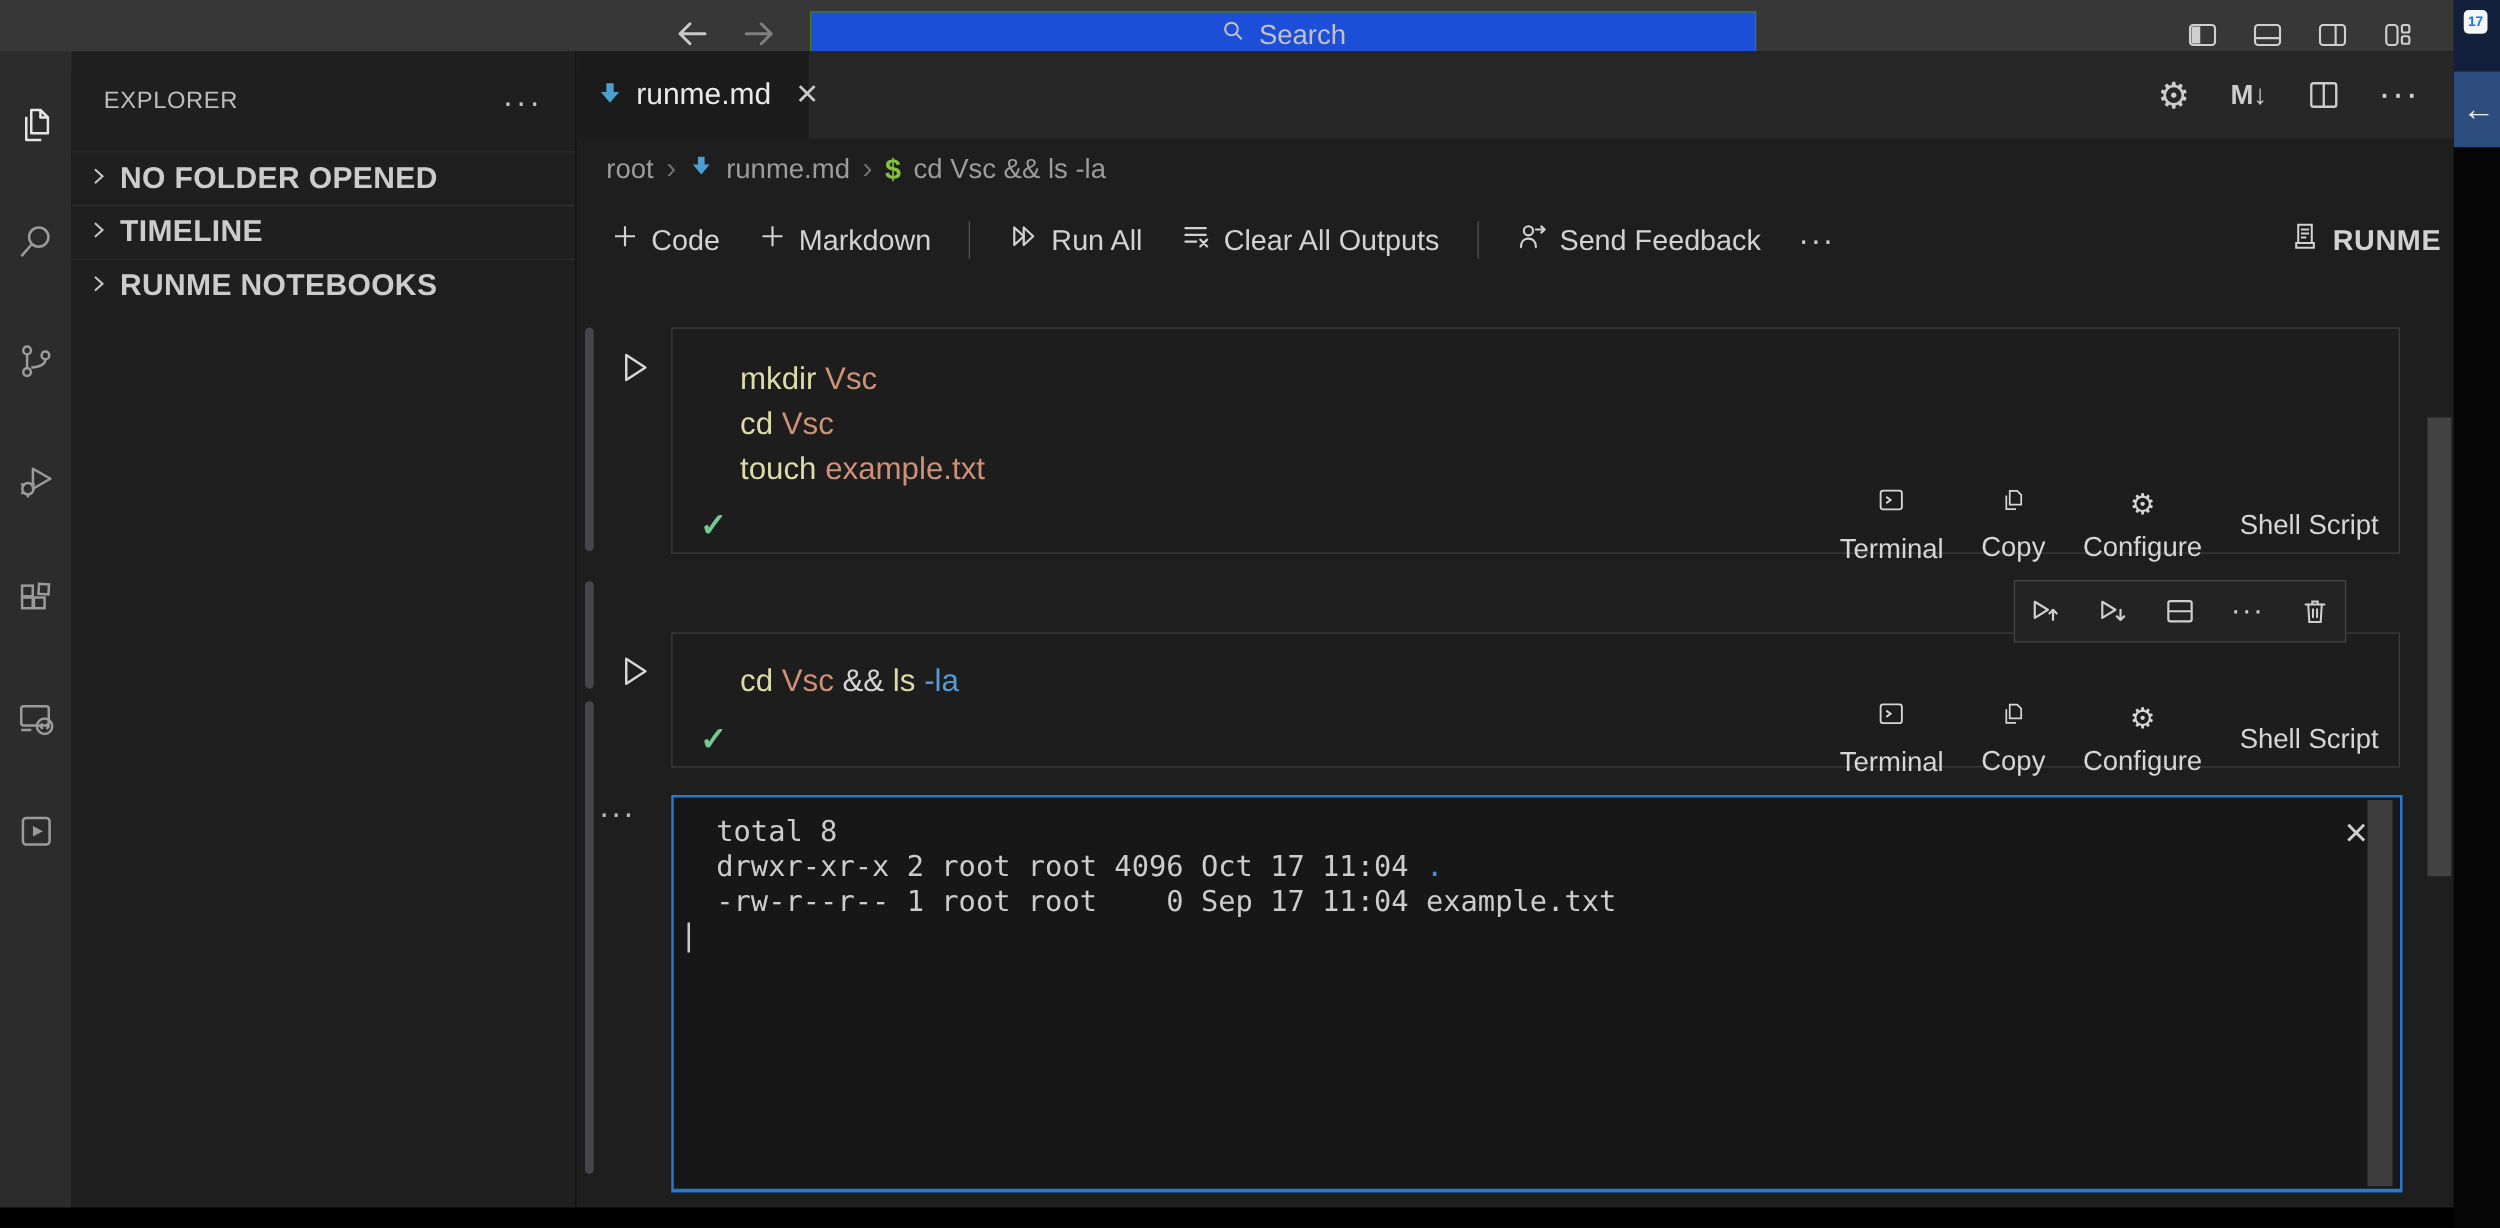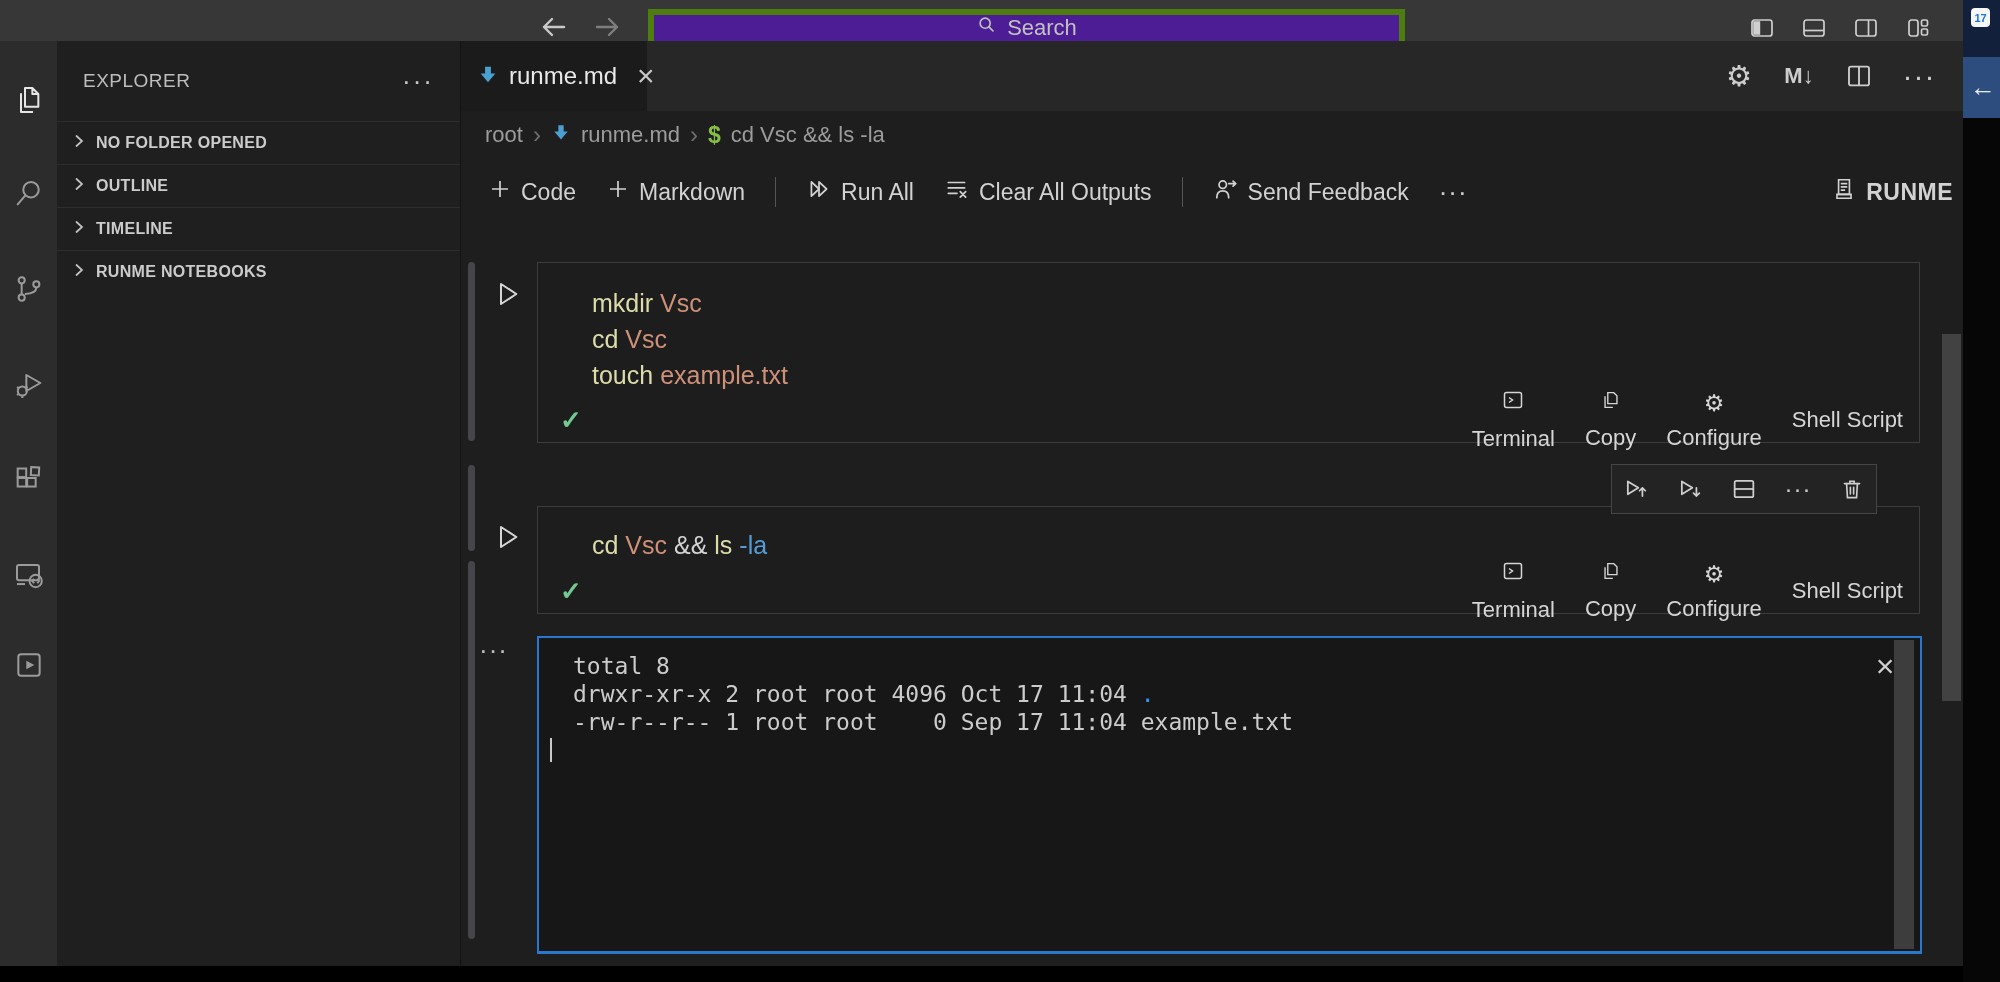--- a/index.html
+++ b/index.html
@@ -5,22 +5,22 @@
   html,body{margin:0;padding:0;background:#000;}
   *{box-sizing:border-box;}
   .screen{position:relative;width:2000px;height:982px;background:#000;overflow:hidden;
           font-family:"Liberation Sans",sans-serif;-webkit-font-smoothing:antialiased;}
 
   
   .titlebar{position:absolute;left:0;top:0;width:1963px;height:57px;background:#373737;}
   .nav-btn{position:absolute;top:11px;width:36px;height:36px;display:flex;align-items:center;justify-content:center;}
   .nav-back{left:536px;}
   .nav-fwd{left:589px;}
-  .cmd-center{position:absolute;left:648px;top:9px;width:757px;height:38px;background:#4c1d95;
-              border:6px solid #4d7c0f;border-radius:0;display:flex;align-items:center;justify-content:center;
+  .cmd-center{position:absolute;left:648px;top:9px;width:757px;height:38px;background:#1d4ed8;
+              border:1px solid #4d7c0f;border-radius:0;display:flex;align-items:center;justify-content:center;
               gap:9px;color:#c2c2c2;font-size:22px;}
   .win-icons{position:absolute;right:31px;top:14px;display:flex;gap:24px;}
   .win-icons .wi{width:28px;height:28px;display:flex;align-items:center;justify-content:center;}
 
   
   .rightstrip{position:absolute;left:1963px;top:0;width:37px;height:982px;}
   .rs-navy{height:57px;background:#13203c;position:relative;}
   .cal{position:absolute;left:8px;top:8px;width:19px;height:19px;background:#f5f6f7;border-radius:4px;
        display:flex;align-items:center;justify-content:center;font-size:11px;font-weight:bold;color:#1a73e8;}
   .rs-blue{height:61px;background:#2c4d7e;display:flex;align-items:center;color:#e9eef6;font-size:26px;padding-left:7px;}
@@ -32,21 +32,21 @@
   
   .activitybar{width:57px;background:#2c2c2c;position:relative;flex:none;}
   .ab-item{position:absolute;left:13px;width:32px;height:32px;display:flex;align-items:center;justify-content:center;}
 
   
   .sidebar{width:404px;background:#1f1f1f;flex:none;display:flex;flex-direction:column;border-right:1px solid #131313;}
   .sb-header{height:80px;display:flex;align-items:center;padding:0 26px;}
   .sb-title{color:#bdbdbd;font-size:19px;letter-spacing:0.5px;}
   .sb-more{margin-left:auto;color:#c6c6c6;font-size:26px;line-height:10px;letter-spacing:2px;}
   .sb-section{height:43px;border-top:1px solid #2d2d2d;display:flex;align-items:center;padding-left:13px;gap:8px;}
-  .sb-section .lbl{color:#cccccc;font-size:16px;font-weight:bold;letter-spacing:0.3px;}
+  .sb-section .lbl{color:#cccccc;font-size:24px;font-weight:bold;letter-spacing:0.3px;}
 
   
   .editor{flex:1;background:#1e1e1e;position:relative;display:flex;flex-direction:column;}
   .tabbar{height:70px;background:#272727;display:flex;flex:none;position:relative;}
   .tab{width:186px;height:70px;background:#1b1b1b;display:flex;align-items:center;padding:0 16px;gap:10px;}
   .tab .tlabel{color:#e9e9e9;font-size:24px;}
   .tab .tclose{color:#c9c9c9;font-size:30px;margin-left:10px;line-height:24px;}
   .ed-actions{position:absolute;right:26px;top:0;height:70px;display:flex;align-items:center;gap:24px;}
   .ed-actions .ea{display:flex;align-items:center;justify-content:center;width:36px;height:36px;color:#cdcdcd;}
   .md-glyph{font-size:22px;font-weight:bold;color:#cdcdcd;}
@@ -226,26 +226,20 @@
       <div class="sb-section">
         <span><svg width="18" height="18" viewBox="0 0 18 18">
               <path d="M6.5 4 L12 9 L6.5 14" stroke="#c5c5c5" stroke-width="1.7" fill="none" stroke-linecap="round"></path>
             </svg></span>
         <span class="lbl">NO FOLDER OPENED</span>
       </div>
       <div class="sb-section">
         <span><svg width="18" height="18" viewBox="0 0 18 18">
               <path d="M6.5 4 L12 9 L6.5 14" stroke="#c5c5c5" stroke-width="1.7" fill="none" stroke-linecap="round"></path>
             </svg></span>
-        <span class="lbl">OUTLINE</span>
-      </div>
-      <div class="sb-section">
-        <span><svg width="18" height="18" viewBox="0 0 18 18">
-              <path d="M6.5 4 L12 9 L6.5 14" stroke="#c5c5c5" stroke-width="1.7" fill="none" stroke-linecap="round"></path>
-            </svg></span>
         <span class="lbl">TIMELINE</span>
       </div>
       <div class="sb-section">
         <span><svg width="18" height="18" viewBox="0 0 18 18">
               <path d="M6.5 4 L12 9 L6.5 14" stroke="#c5c5c5" stroke-width="1.7" fill="none" stroke-linecap="round"></path>
             </svg></span>
         <span class="lbl">RUNME NOTEBOOKS</span>
       </div>
     </div>
 

